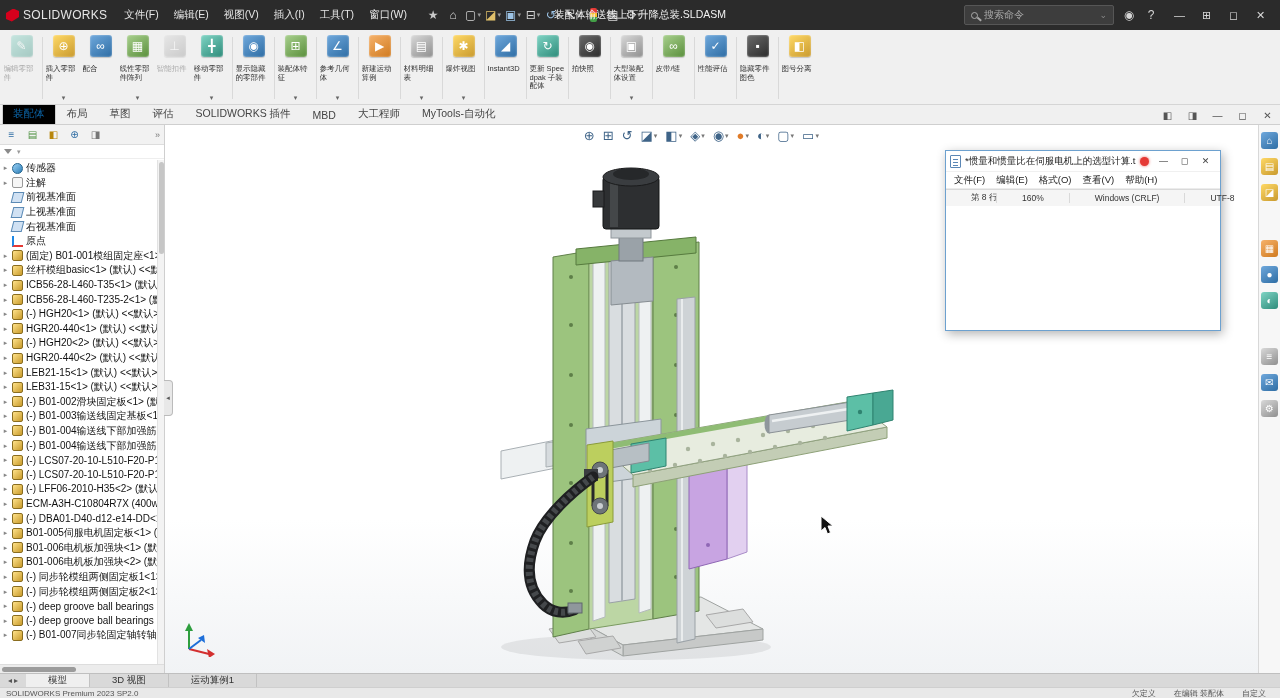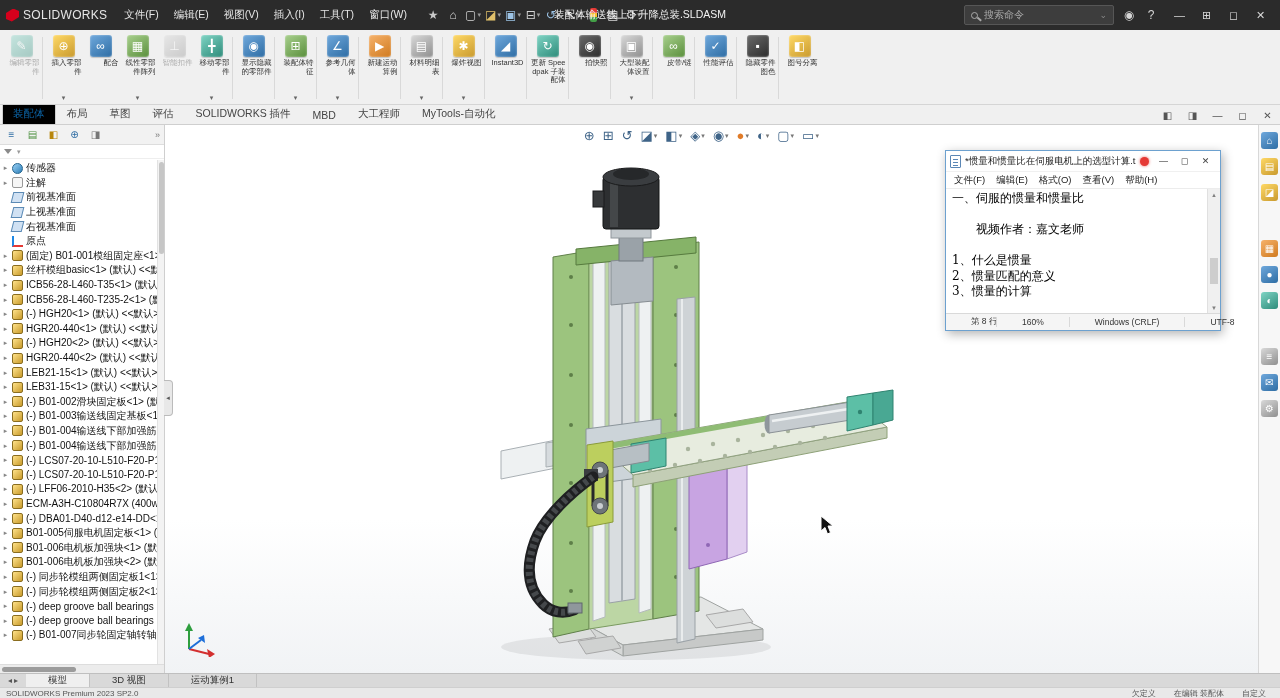--- a/index.html
+++ b/index.html
@@ -27,21 +27,21 @@
 #tb-right-icons{display:flex;gap:4px}
 #tb-win{display:flex}
 .win-ctl{width:27px;height:24px;display:flex;align-items:center;justify-content:center;color:#d8d8d8;font-size:11px}
 
 
 .ribbon{height:75px;background:#f0f0f0;border-bottom:1px solid #d5d5d5;display:flex;align-items:stretch;padding:2px 3px 0 3px;overflow:hidden}
 .rbtn{width:37px;display:flex;flex-direction:column;align-items:center;padding-top:3px;position:relative;flex:none}
 .rbtn.disabled{opacity:.38}
 .ricon{width:22px;height:22px;border-radius:3px;display:flex;align-items:center;justify-content:center;color:#fff;font-size:12px;
   box-shadow:inset 0 0 2px rgba(255,255,255,.6),0 1px 1px rgba(0,0,0,.18)}
-.rlabel{margin-top:2px;font-size:7.5px;line-height:8.5px;text-align:right;color:#333;width:36px;word-break:break-all;max-height:26px;overflow:hidden}
+.rlabel{margin-top:8px;font-size:7.5px;line-height:8.5px;text-align:left;color:#333;width:36px;word-break:break-all;max-height:26px;overflow:hidden}
 .rdrop{position:absolute;bottom:2px;font-size:7px;color:#666}
 .rsep{width:1px;background:#d9d9d9;margin:5px 2px;flex:none}
 .c-blue{background:linear-gradient(145deg,#6fa8dc,#2e6da4)}
 .c-teal{background:linear-gradient(145deg,#7fd4c4,#2e8b7a)}
 .c-green{background:linear-gradient(145deg,#a8d08d,#5a8f3c)}
 .c-amber{background:linear-gradient(145deg,#ffd966,#c99a2e)}
 .c-orange{background:linear-gradient(145deg,#f6b26b,#d07a1f)}
 .c-gray{background:linear-gradient(145deg,#d9d9d9,#8f8f8f)}
 .c-dark{background:linear-gradient(145deg,#6a6a6a,#2c2c2c)}
 
@@ -770,36 +770,20 @@
           </span>
         </span>
     </div>
     <div class="np-menus" id="np-menus">
         <span class="np-mi">文件(F)</span>
         <span class="np-mi">编辑(E)</span>
         <span class="np-mi">格式(O)</span>
         <span class="np-mi">查看(V)</span>
         <span class="np-mi">帮助(H)</span>
       </div>
-    <div class="np-body">
-      <div class="np-text" id="np-text">
-          <div>一、伺服的惯量和惯量比</div>
-          <div>&nbsp;</div>
-          <div>　　视频作者：嘉文老师</div>
-          <div>&nbsp;</div>
-          <div>1、什么是惯量</div>
-          <div>2、惯量匹配的意义</div>
-          <div>3、惯量的计算</div>
-        </div>
-      <div class="np-scroll">
-        <span class="np-sup"></span>
-        <div class="np-thumb"></div>
-        <span class="np-sdn"></span>
-      </div>
-    </div>
     <div class="np-status">
       <span class="np-cell first">第 8 行，第 1 列</span>
       <span class="np-cell">160%</span>
       <span class="np-cell">Windows (CRLF)</span>
       <span class="np-cell">UTF-8</span>
     </div>
   </div>
 
 </div>
 

